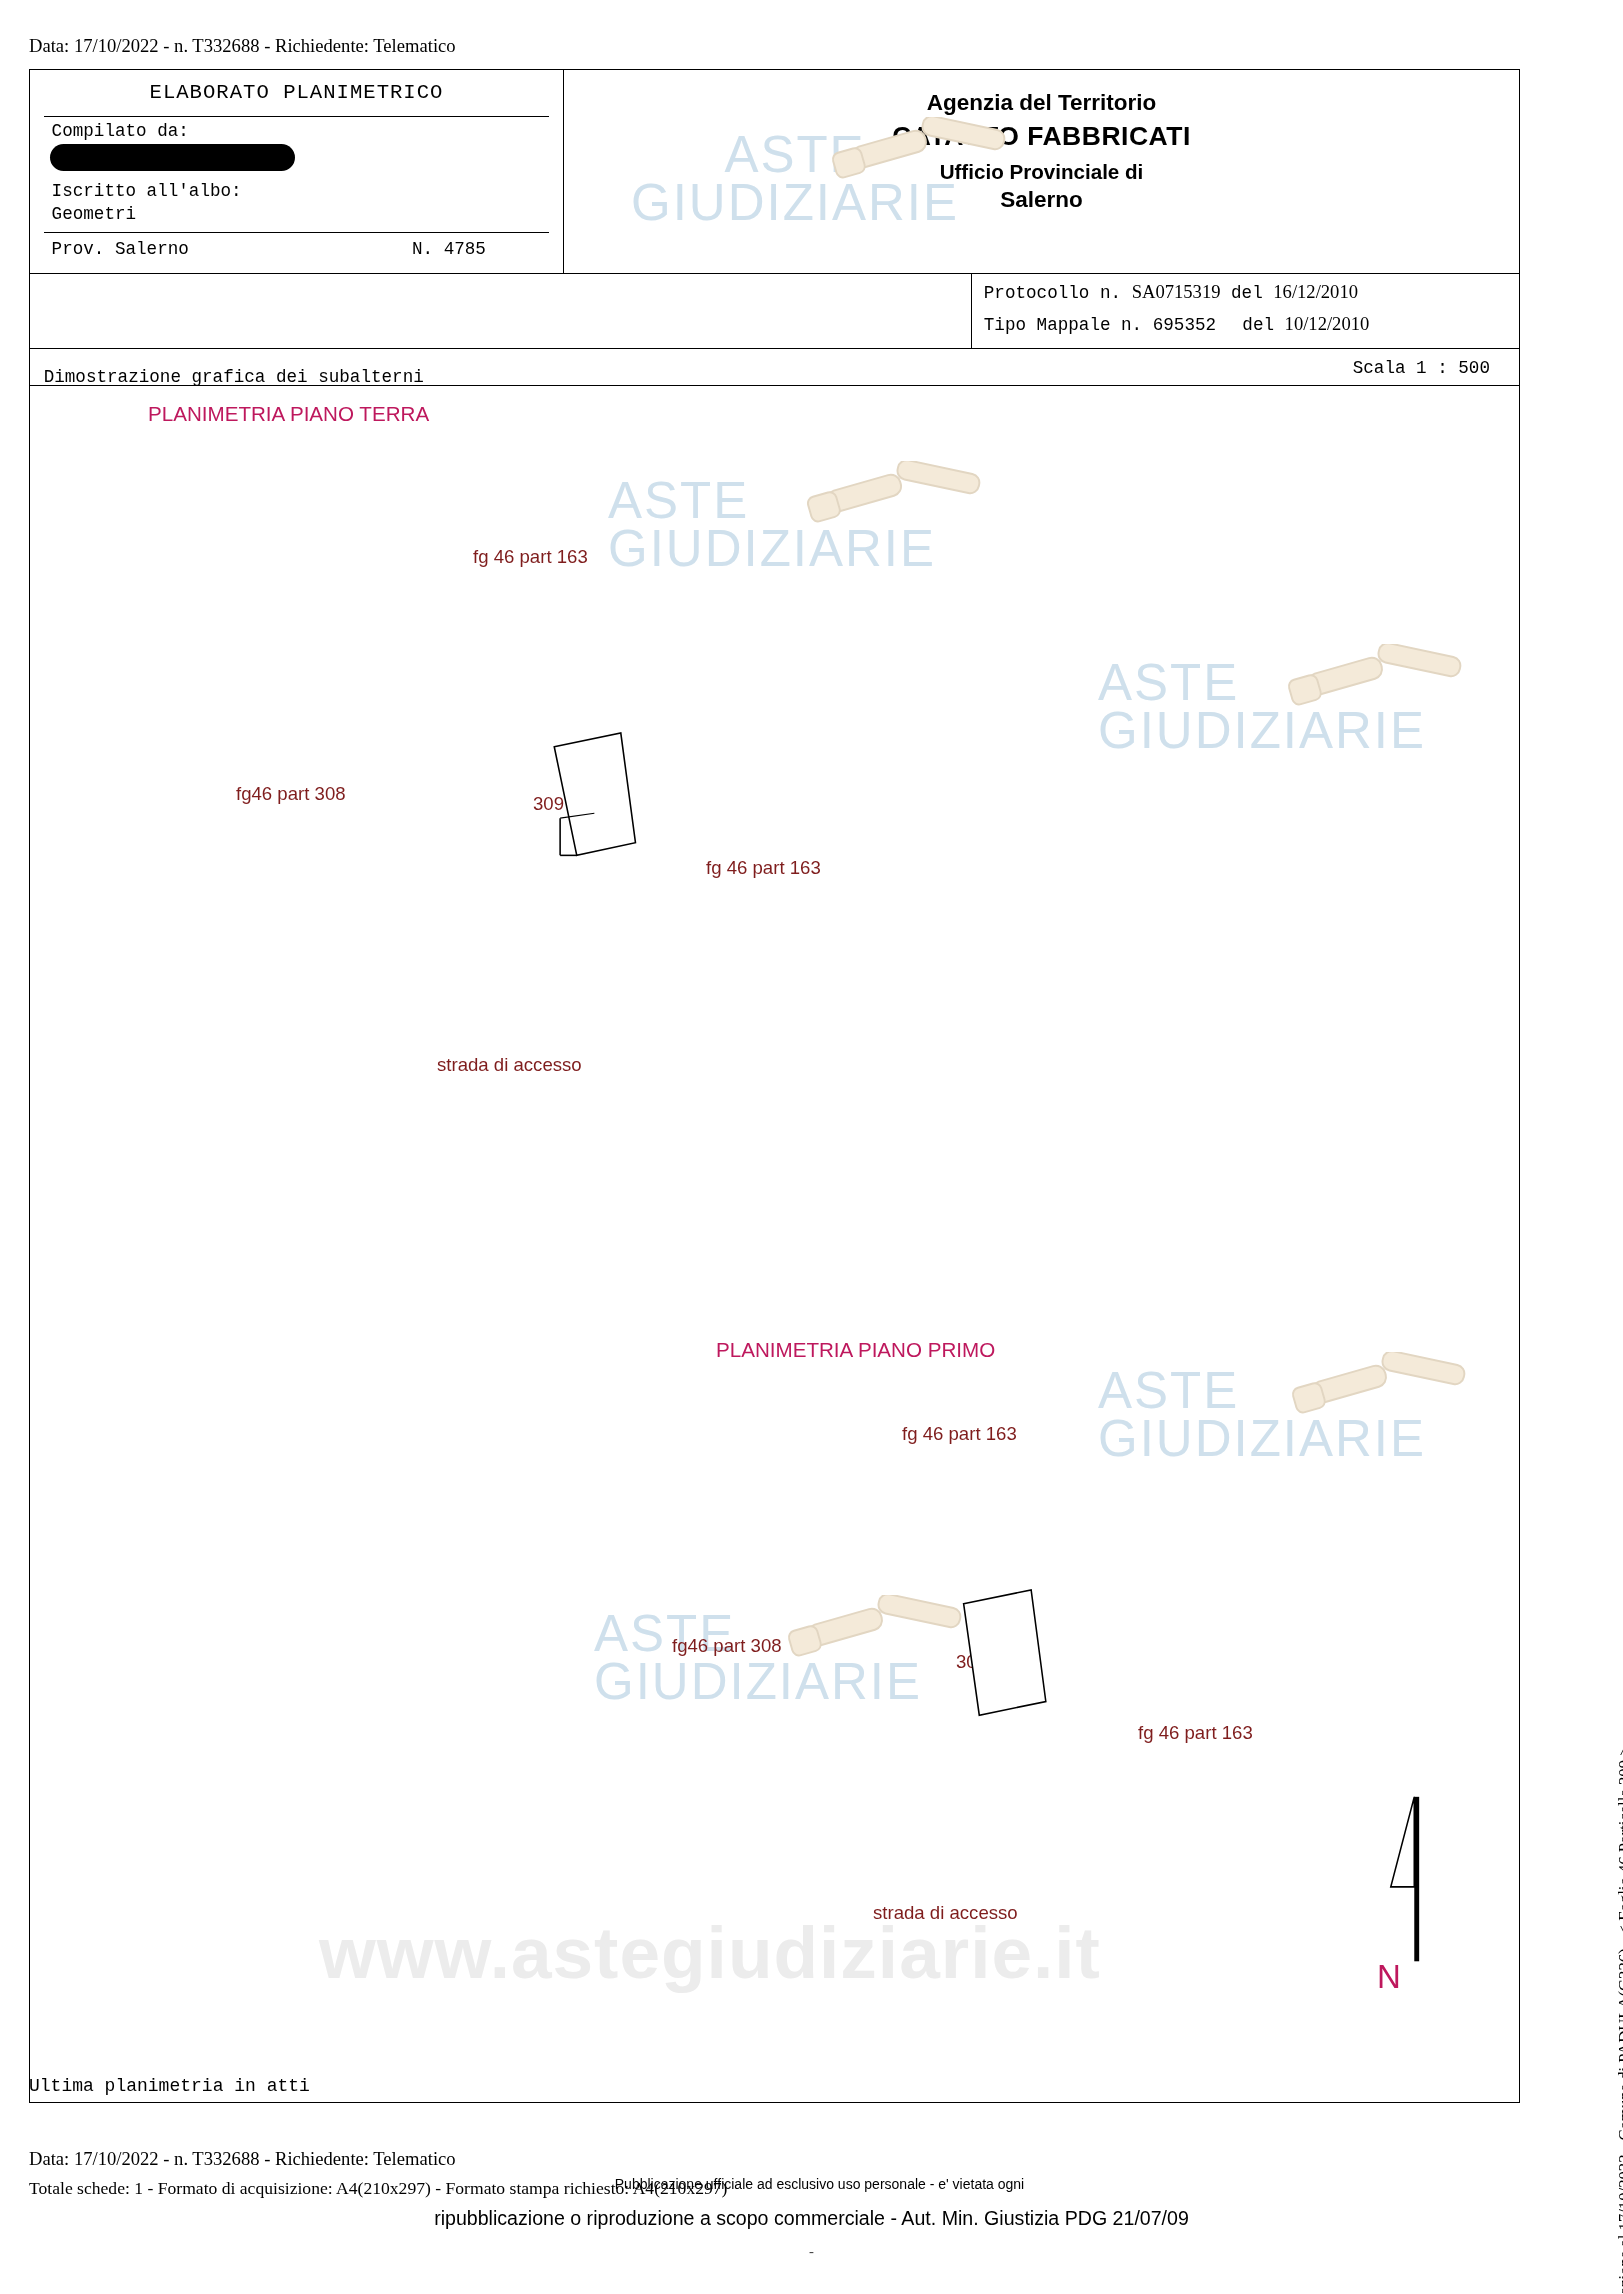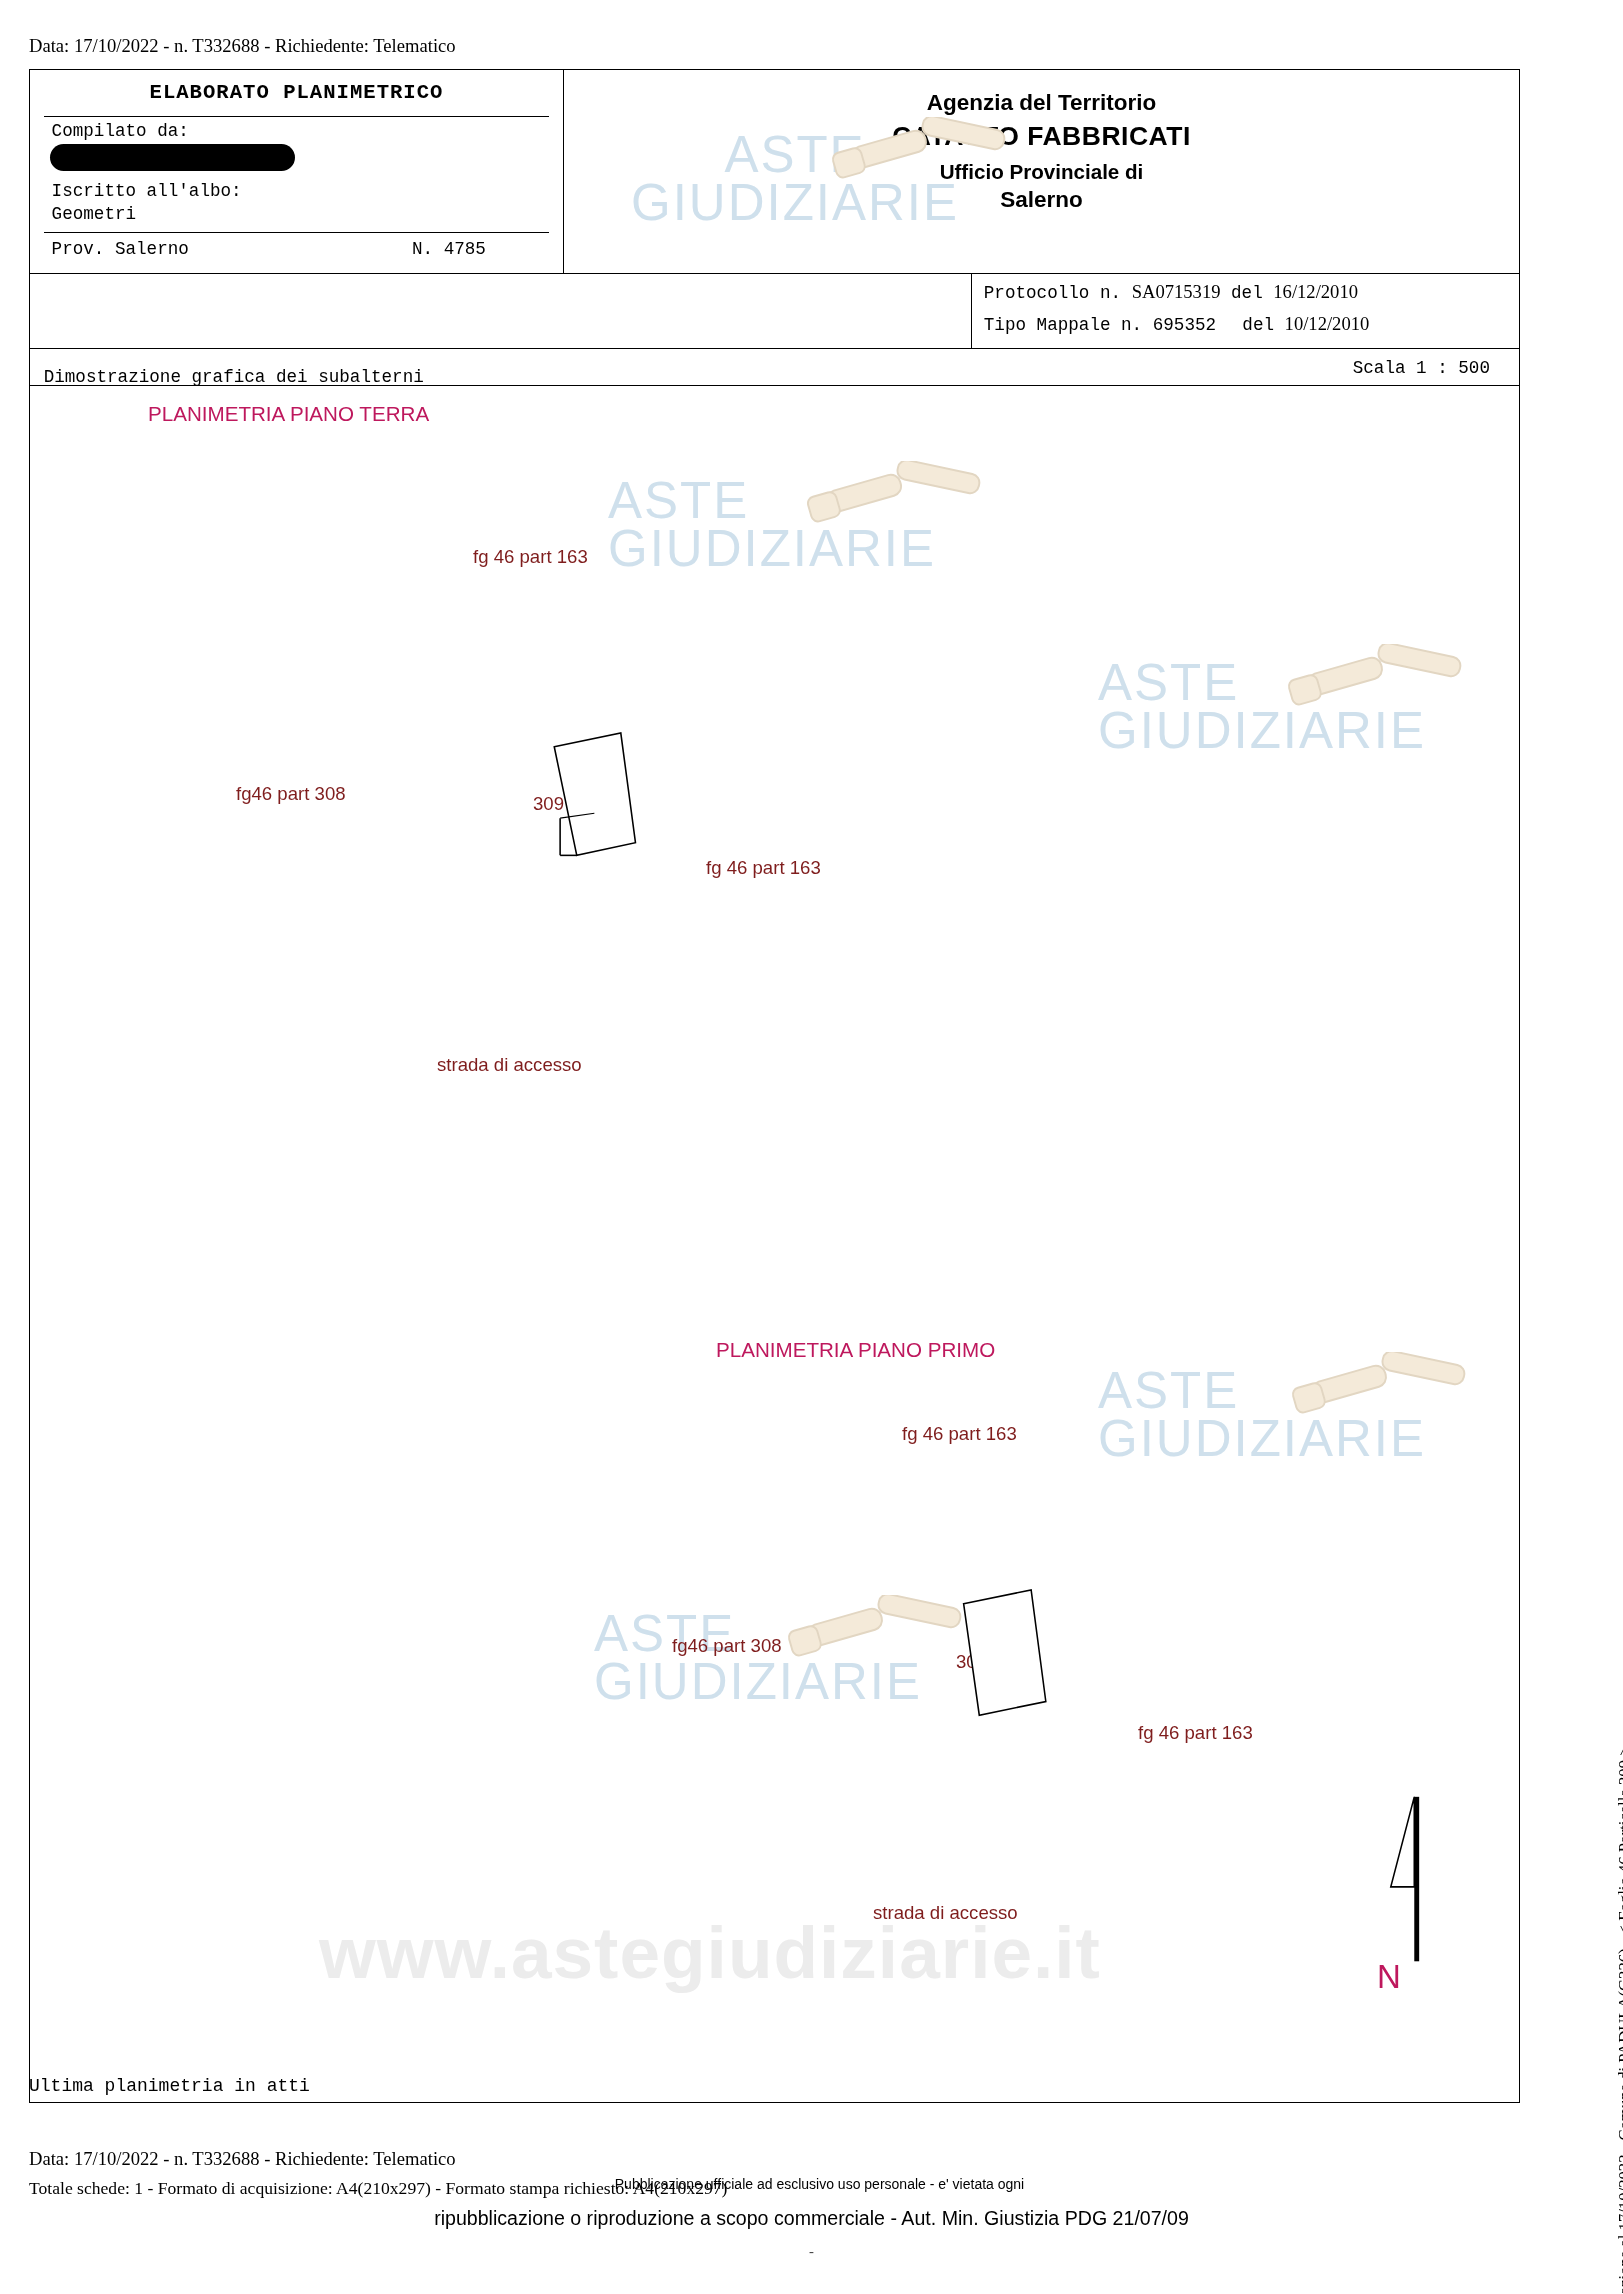--- a/index.html
+++ b/index.html
@@ -44,21 +44,21 @@
     top: 0;
     width: 534px;
     height: 204px;
     border-right: 1.5px solid #000;
     border-bottom: 1.5px solid #000;
     box-sizing: border-box;
   }
   .hdr-title {
     text-align: center;
     font-family: "Liberation Mono", monospace;
-    font-weight: bold;
+    font-weight: normal;
     font-size: 20.6px;
     letter-spacing: 1px;
     padding-top: 10.8px;
   }
   .hdr-rule {
     position: absolute;
     left: 13.7px;
     right: 13.7px;
     top: 46px;
     border-top: 1.5px solid #000;

